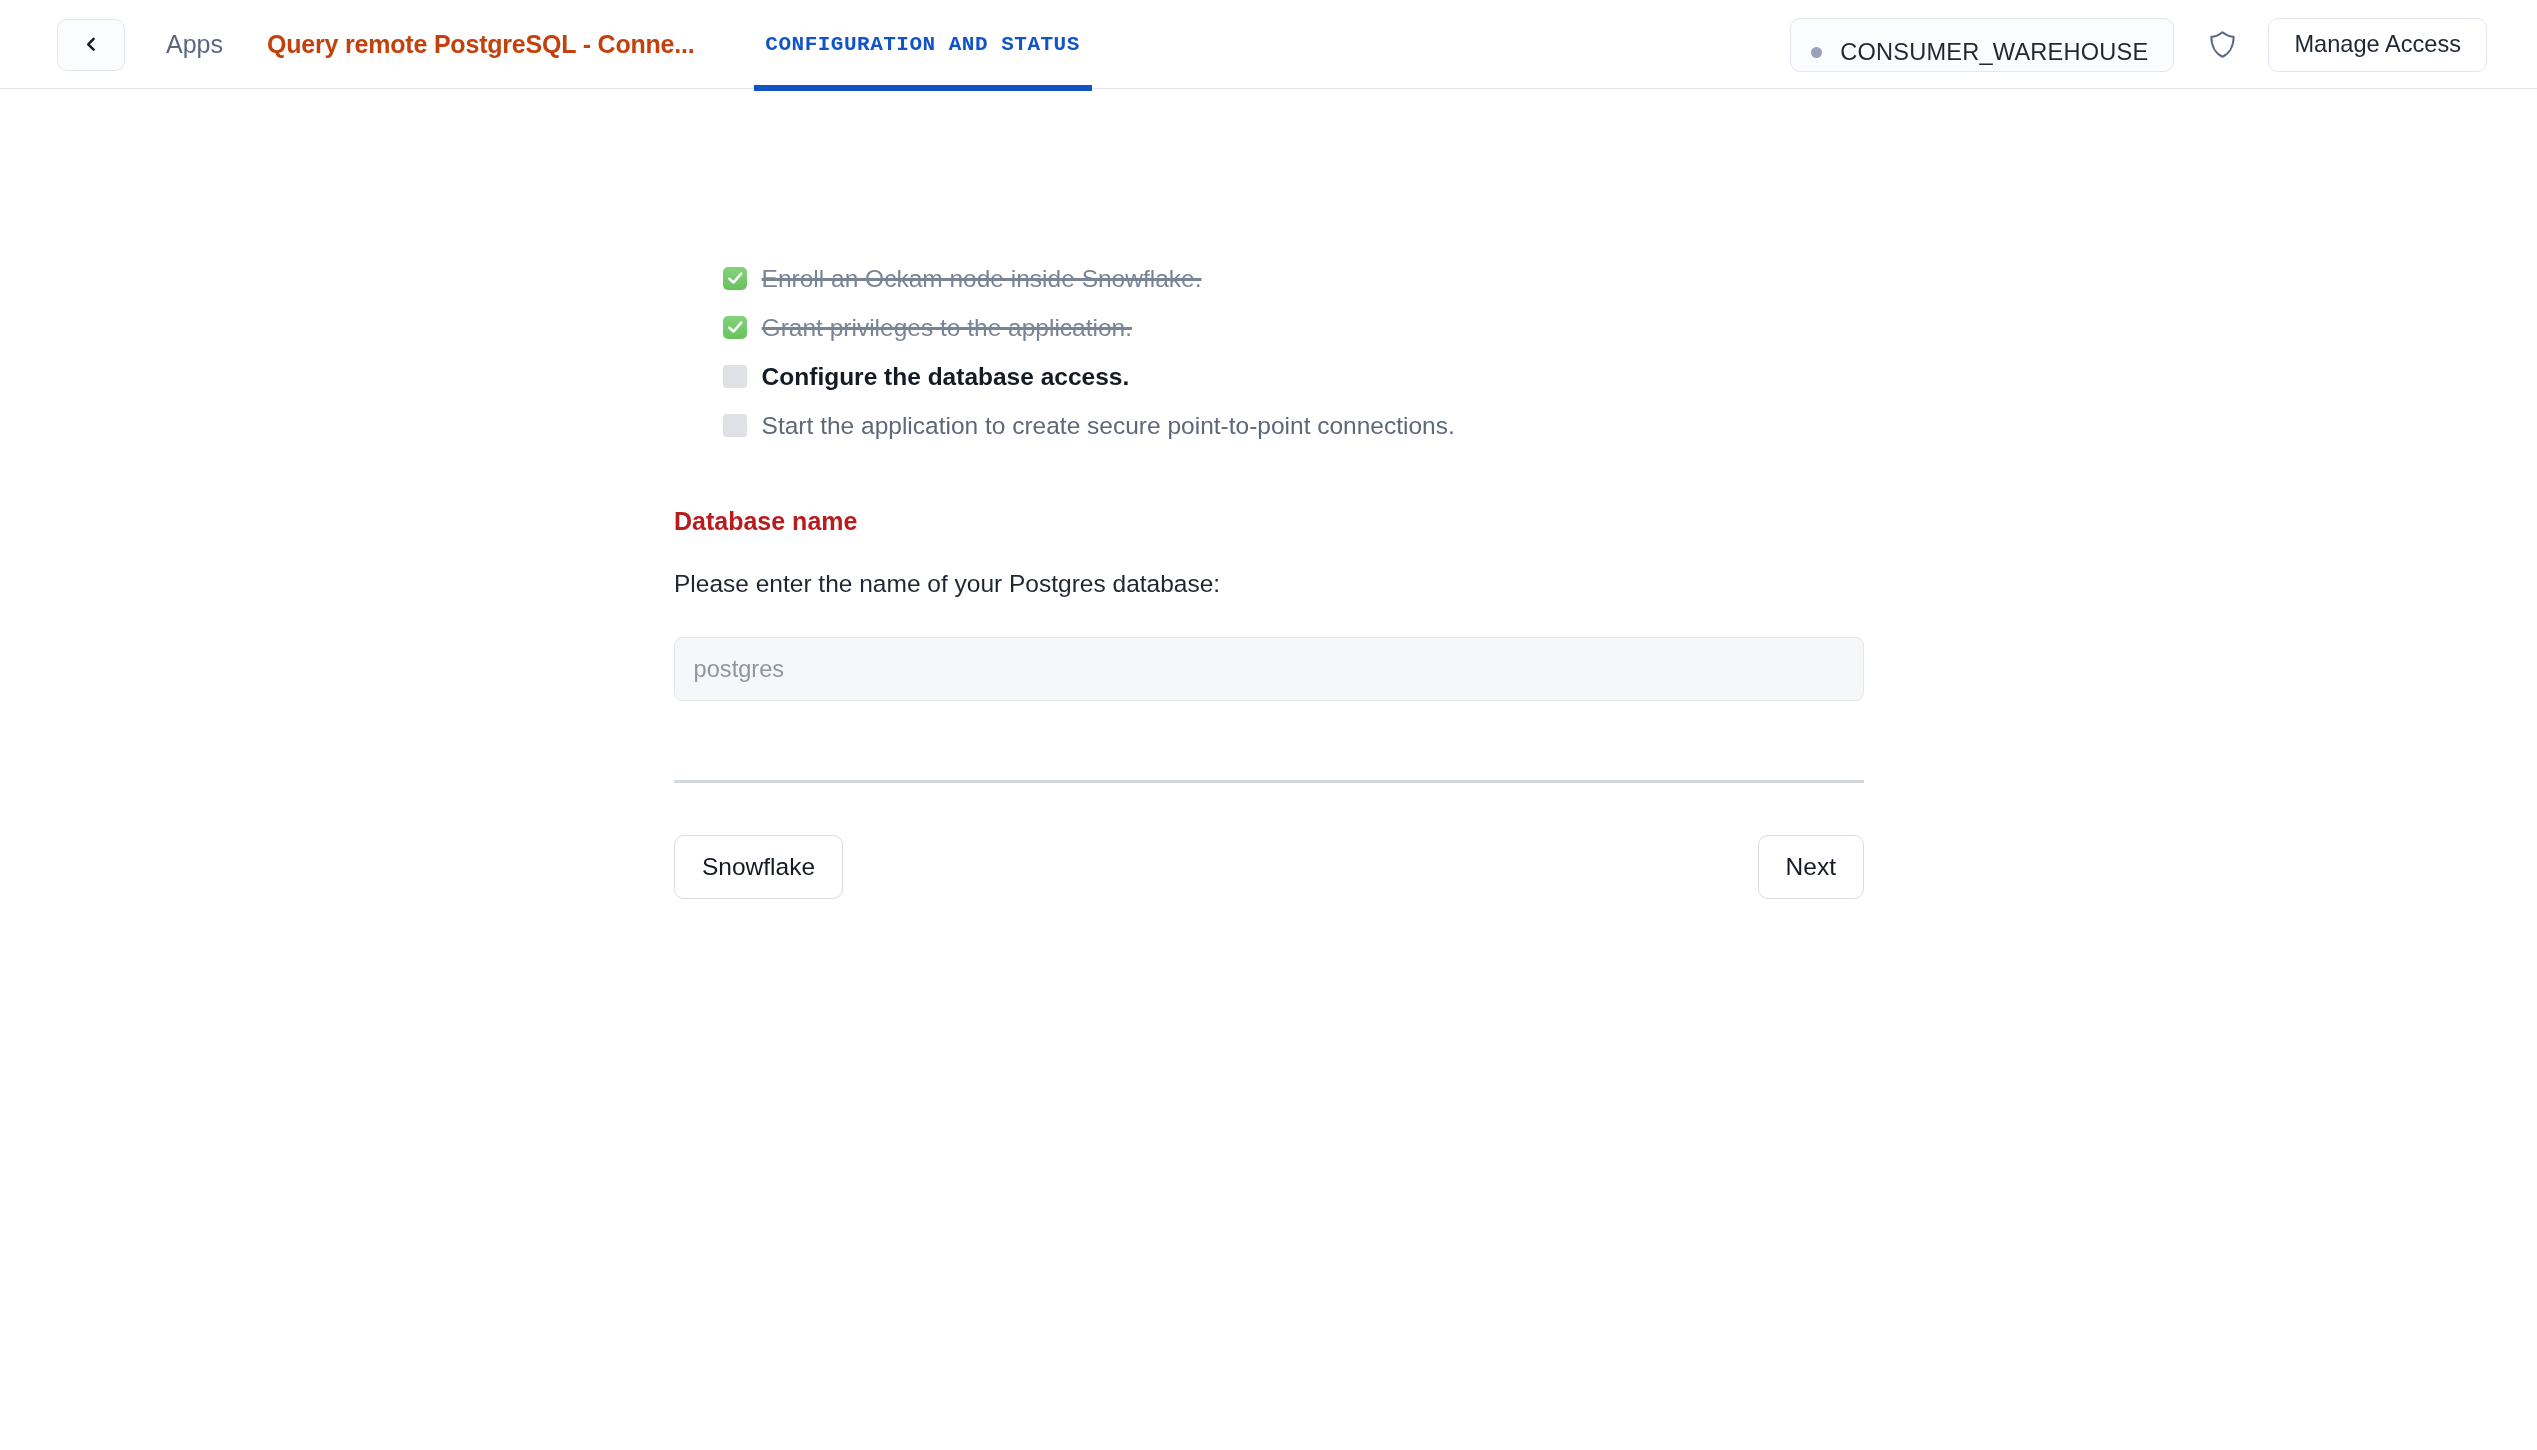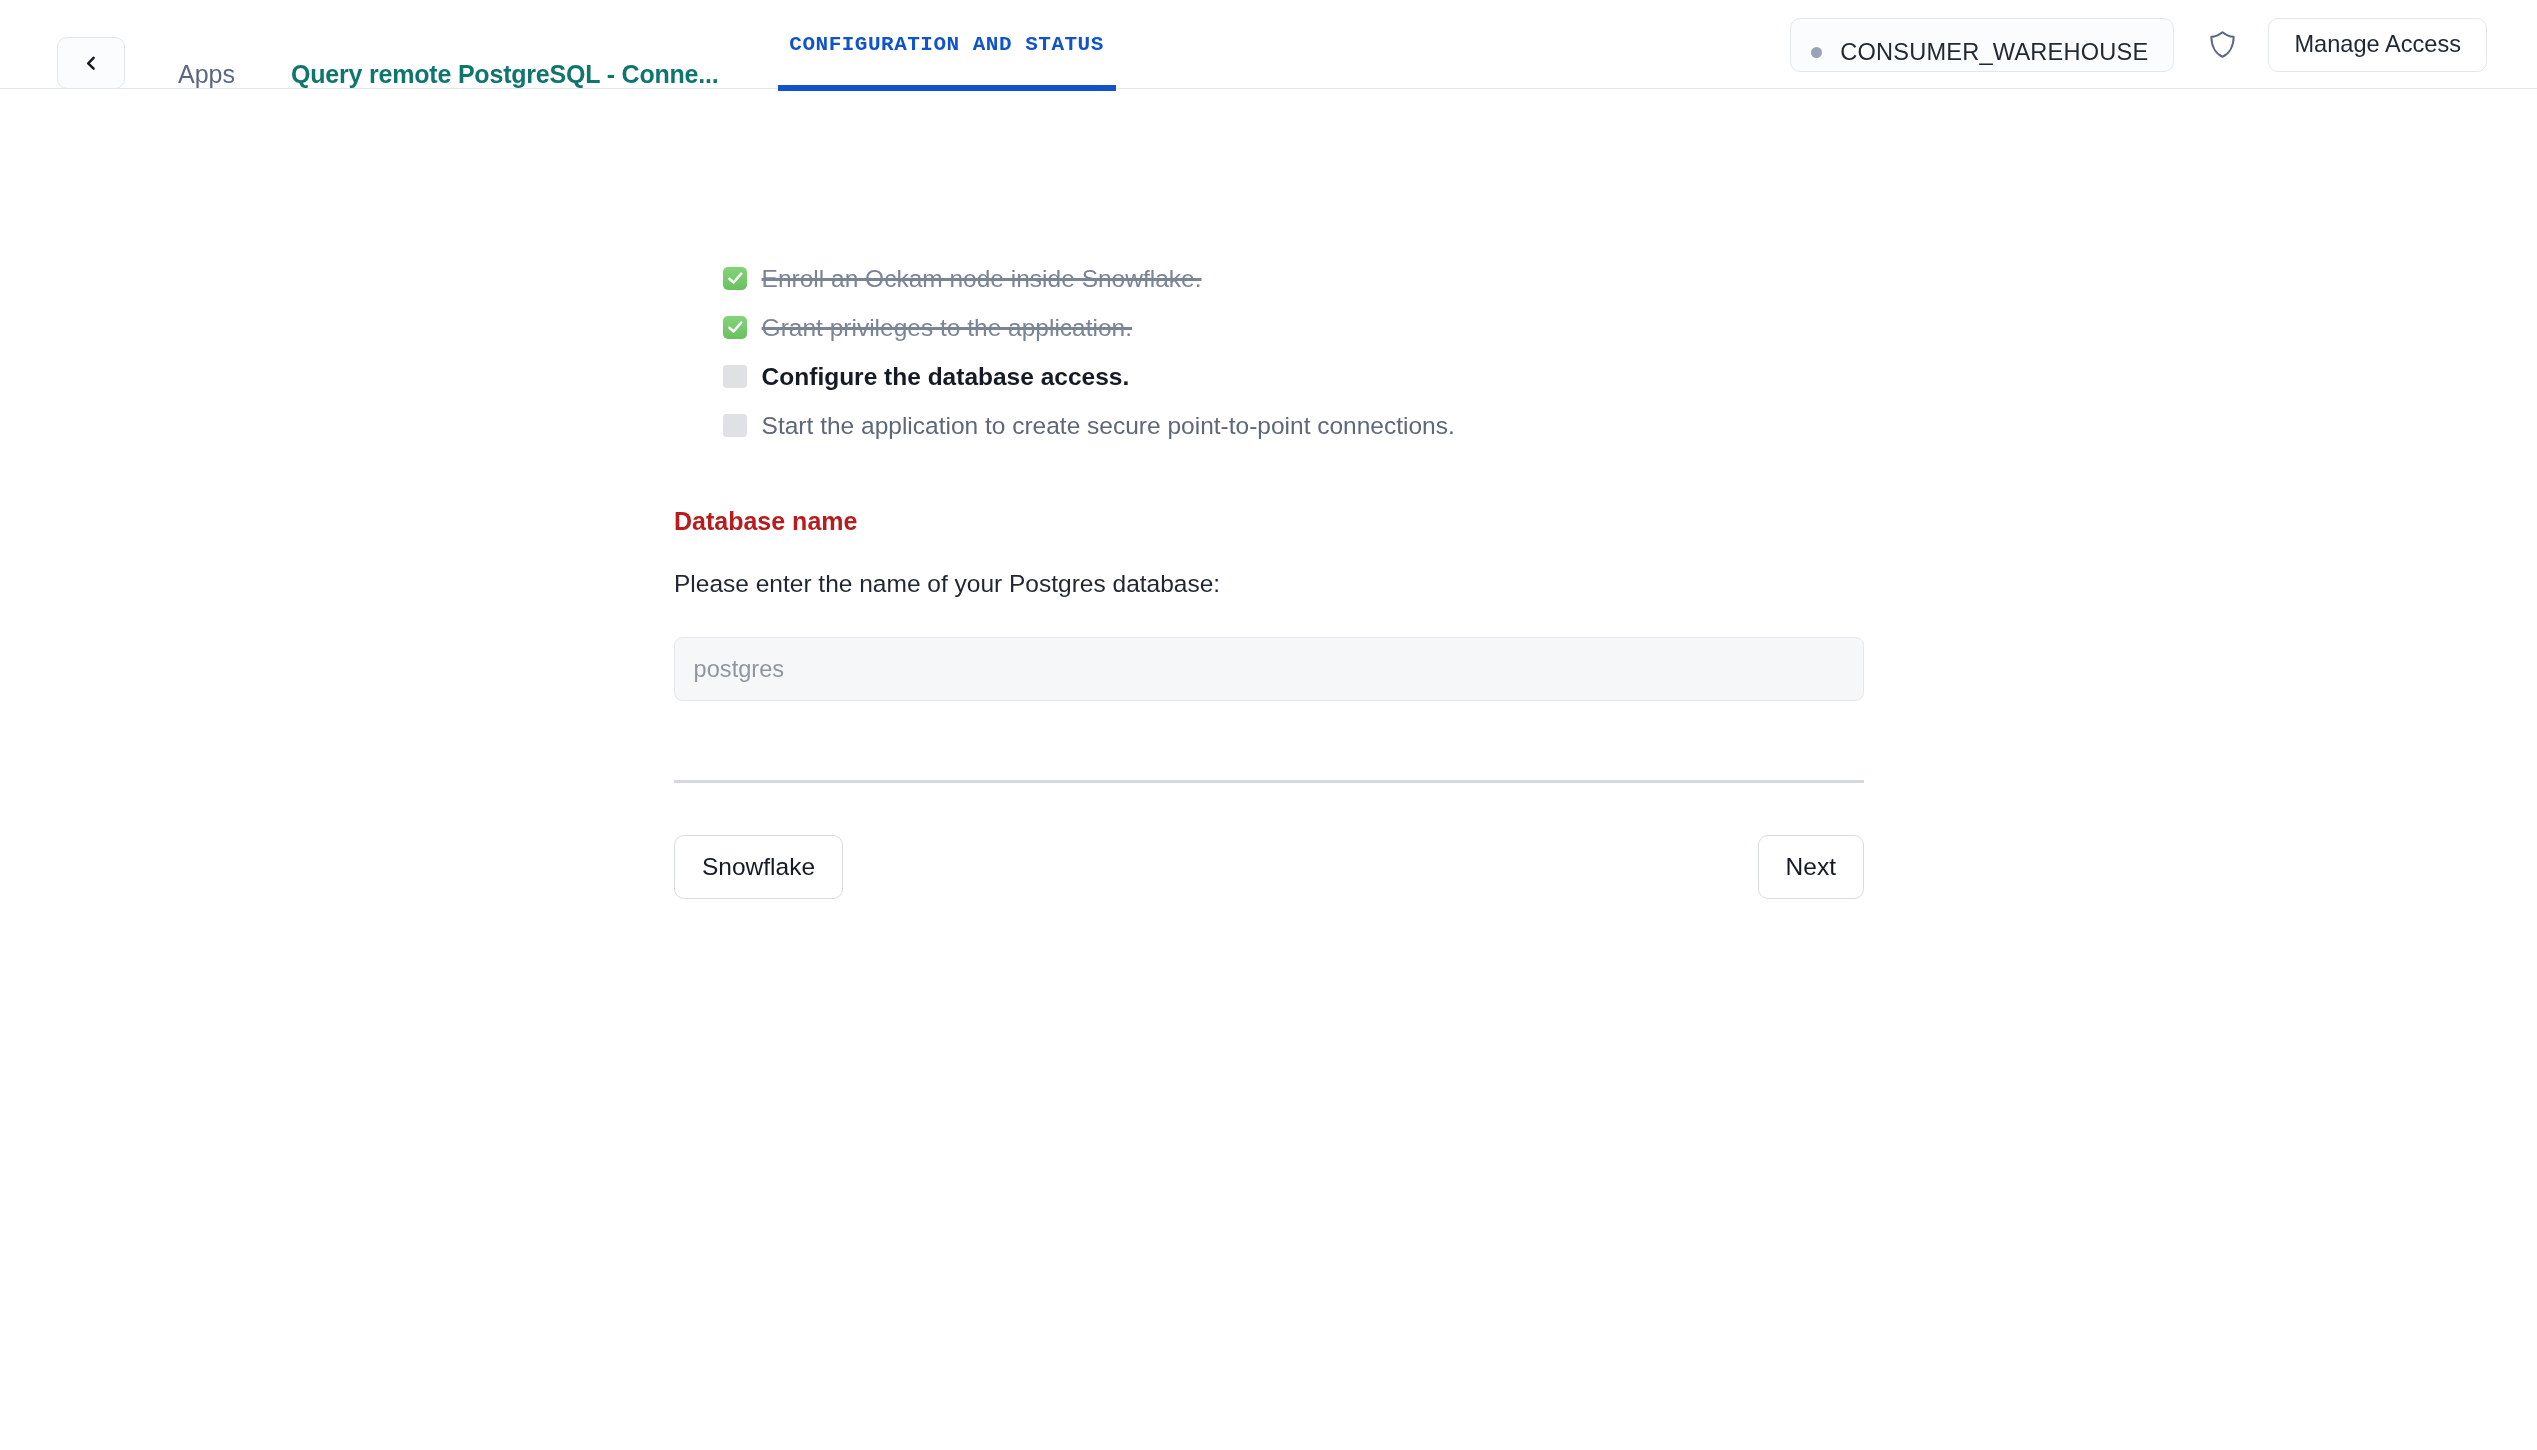--- a/index.html
+++ b/index.html
@@ -23,24 +23,24 @@
     position: relative;
     height: 89px;
     width: 100%;
     background: #ffffff;
     display: flex;
     align-items: flex-start;
     border-bottom: 1.7px solid #e3e6ec;
   }
   .header-left {
     display: flex;
-    align-items: flex-end;
+    align-items: center;
     height: 89px;
     padding-left: 57px;
-    gap: 12px;
+    gap: 0;
   }
   .back-button {
     width: 68px;
     height: 52px;
     border: 1.7px solid #e3e6ec;
     border-radius: 10px;
     background: #fbfcfd;
     display: flex;
     align-items: center;
     justify-content: center;
@@ -57,21 +57,21 @@
     font-size: 25px;
     color: #5b6782;
     font-weight: 400;
     cursor: pointer;
     white-space: nowrap;
   }
   .app-title {
     margin-left: 44px;
     font-size: 25px;
     font-weight: 700;
-    color: #0f766e;
+    color: #c2410c;
     white-space: nowrap;
     letter-spacing: -0.2px;
   }
 
   .tabs-wrap {
     margin-left: 59px;
     height: 89px;
     display: flex;
     align-items: flex-start;
   }

